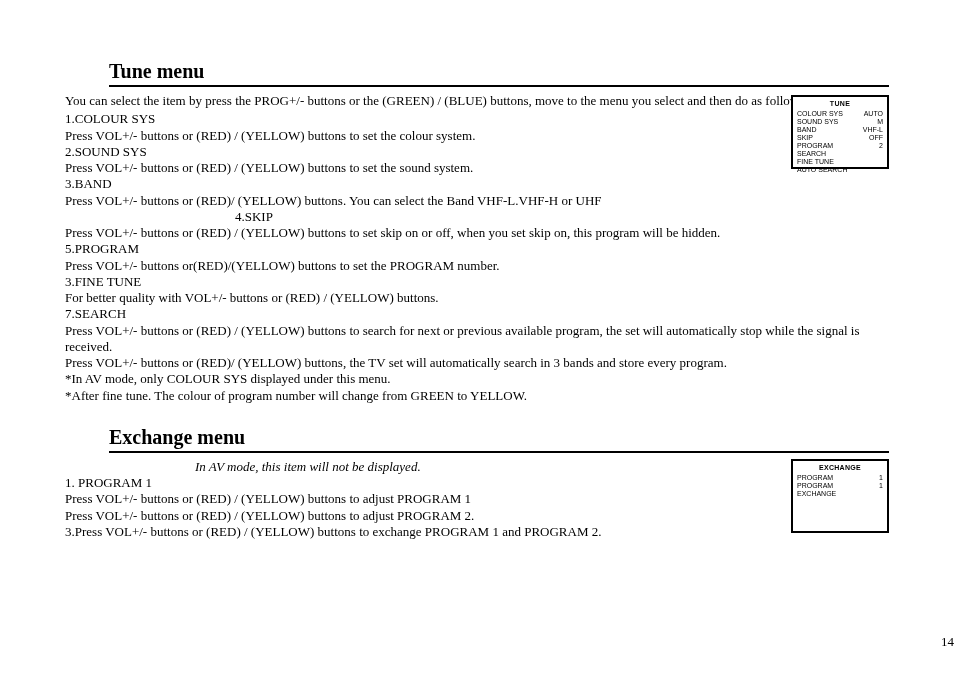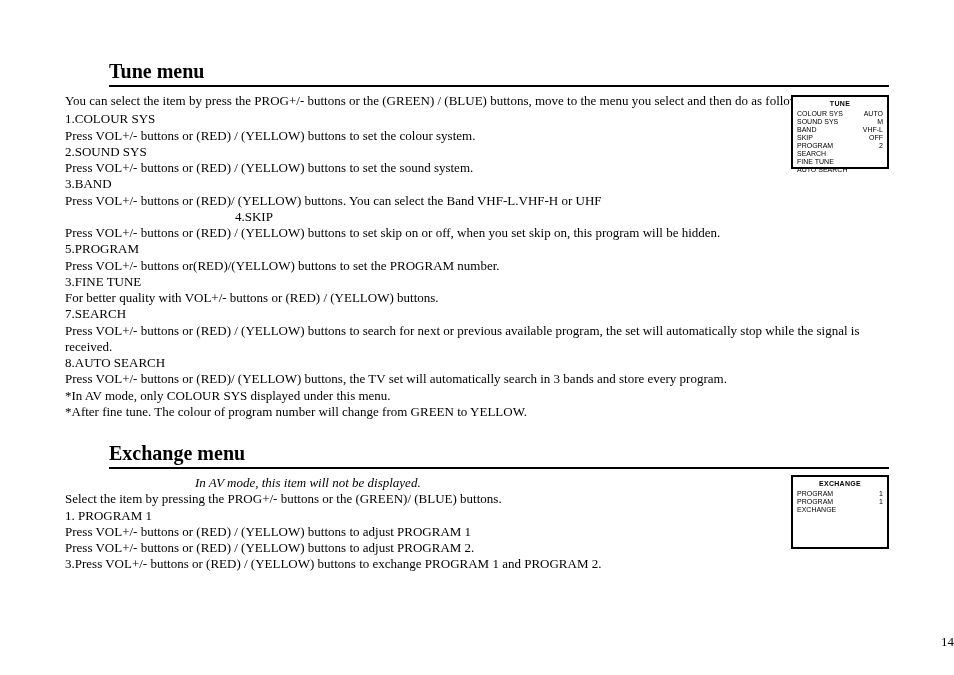--- a/index.html
+++ b/index.html
@@ -139,21 +139,20 @@
     <div class="body-line text-col-tune">3.BAND</div>
     <div class="body-line text-col-tune">Press VOL+/- buttons or (RED)/ (YELLOW) buttons. You can select the Band VHF-L.VHF-H or UHF</div>
     <div class="body-line indent-skip">4.SKIP</div>
     <div class="body-line text-col-full">Press VOL+/- buttons or (RED) / (YELLOW) buttons to set skip on or off, when you set skip on, this program will be hidden.</div>
     <div class="body-line">5.PROGRAM</div>
     <div class="body-line">Press VOL+/- buttons or(RED)/(YELLOW) buttons to set the PROGRAM number.</div>
     <div class="body-line">3.FINE TUNE</div>
     <div class="body-line">For better quality with VOL+/- buttons or (RED) / (YELLOW) buttons.</div>
     <div class="body-line">7.SEARCH</div>
     <div class="body-line text-col-full">Press VOL+/- buttons or (RED) / (YELLOW) buttons to search for next or previous available program, the set will automatically stop while the signal is received.</div>
-    <div class="body-line">8.AUTO SEARCH</div>
     <div class="body-line">Press VOL+/- buttons or (RED)/ (YELLOW) buttons, the TV set will automatically search in 3 bands and store every program.</div>
     <div class="body-line">*In AV mode, only COLOUR SYS displayed under this menu.</div>
     <div class="body-line">*After fine tune. The colour of program number will change from GREEN to YELLOW.</div>
   </div>
 </div>
 
 <div class="section2">
   <div class="section-header">Exchange menu</div>
 
   <div class="rel">
@@ -167,21 +166,20 @@
           <span class="osd-left">PROGRAM</span>
           <span class="osd-right">1</span>
         </div>
       <div class="osd-row">
           <span class="osd-left">EXCHANGE</span>
           <span class="osd-right"></span>
         </div>
     </div>
 
     <div class="body-line centered-note">In AV mode, this item will not be displayed.</div>
-    <div class="body-line">Select the item by pressing the PROG+/- buttons or the (GREEN)/ (BLUE) buttons.</div>
     <div class="body-line">1. PROGRAM 1</div>
     <div class="body-line">Press VOL+/- buttons or (RED) / (YELLOW) buttons to adjust PROGRAM 1</div>
     <div class="body-line">Press VOL+/- buttons or (RED) / (YELLOW) buttons to adjust PROGRAM 2.</div>
     <div class="body-line">3.Press VOL+/- buttons or (RED) / (YELLOW) buttons to exchange PROGRAM 1 and PROGRAM 2.</div>
   </div>
 </div>
 
 <div class="page-num">14</div>
 
 </body></html>

